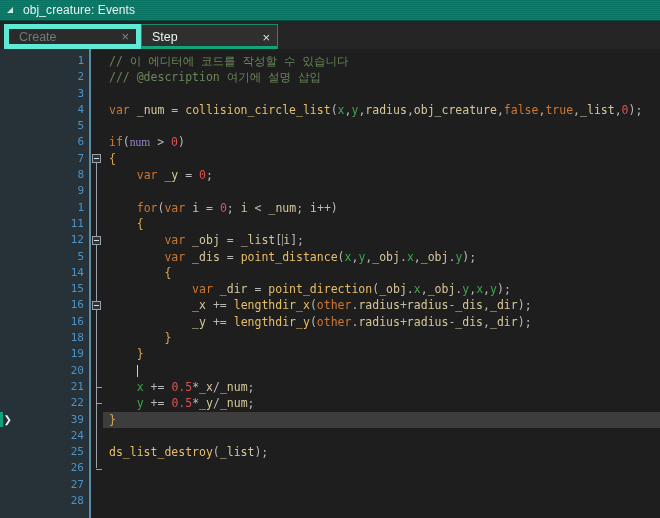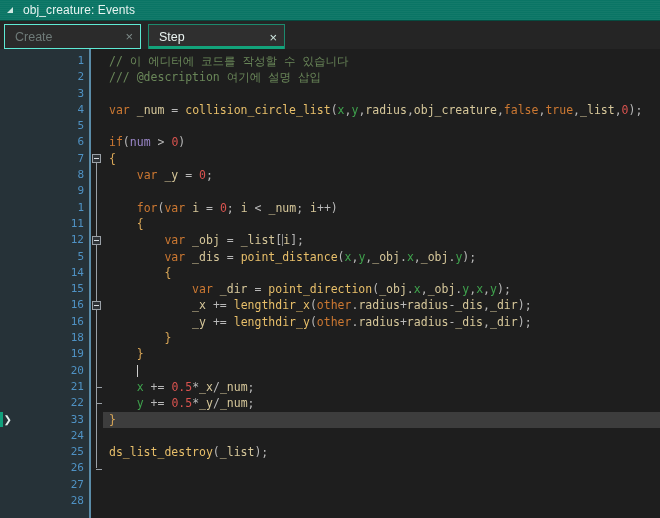--- a/index.html
+++ b/index.html
@@ -78,29 +78,28 @@
     align-items: center;
     justify-content: space-between;
     padding: 0 7px 0 10px;
     margin-top: 3px;
     font-family: "Liberation Sans", sans-serif;
     font-size: 12.5px;
     position: relative;
   }
   .tab.inactive {
     background: #2b2b2b;
-    border: 1px solid #5eead4;
+    border: 5px solid #5eead4;
     color: #6f7b79;
   }
   .tab.active {
     background: #2f2f2f;
     border: 1px solid #1c8a6e;
     border-bottom: none;
     color: #e9f3f0;
-    margin-left: 7px;
   }
   .tab.active::after {
     content: "";
     position: absolute;
     left: 0; right: 0; bottom: 0;
     height: 3px;
     background: #13a37b;
   }
   .tab .label { white-space: nowrap; }
   .tab .close {
@@ -236,21 +235,21 @@
 
   
   .t-com  { color: #6a8759; }
   .t-kw   { color: #cc7832; }
   .t-fn   { color: #e8bf6a; }
   .t-var  { color: #d6c79a; }
   .t-num  { color: #d9534f; }
   .t-punc { color: #b9b9b9; }
   .t-brace{ color: #d8a657; }
   .t-xy   { color: #3fa34d; }
-  .t-unk  { color: #9a86c8; }
+  .t-unk  { color: #9a86c8; font-family: Liberation Serif, serif; }
 
   
   .caret {
     display: inline-block;
     width: 1px;
     height: 12px;
     background: #cfcfcf;
     vertical-align: -2px;
   }
   .caret-inline {
@@ -307,21 +306,21 @@
         <div class="ln">5</div>
         <div class="ln">14</div>
         <div class="ln">15</div>
         <div class="ln">16</div>
         <div class="ln">16</div>
         <div class="ln">18</div>
         <div class="ln">19</div>
         <div class="ln">20</div>
         <div class="ln">21</div>
         <div class="ln">22</div>
-        <div class="ln">33</div>
+        <div class="ln">39</div>
         <div class="ln">24</div>
         <div class="ln">25</div>
         <div class="ln">26</div>
         <div class="ln">27</div>
         <div class="ln">28</div>
       </div>
 
     <div id="foldcol">
         <div class="fold-line" style="top: 109.8px; height: 309.7px;"></div>
         <div class="fold-box" style="top: 105.3px;"></div>

